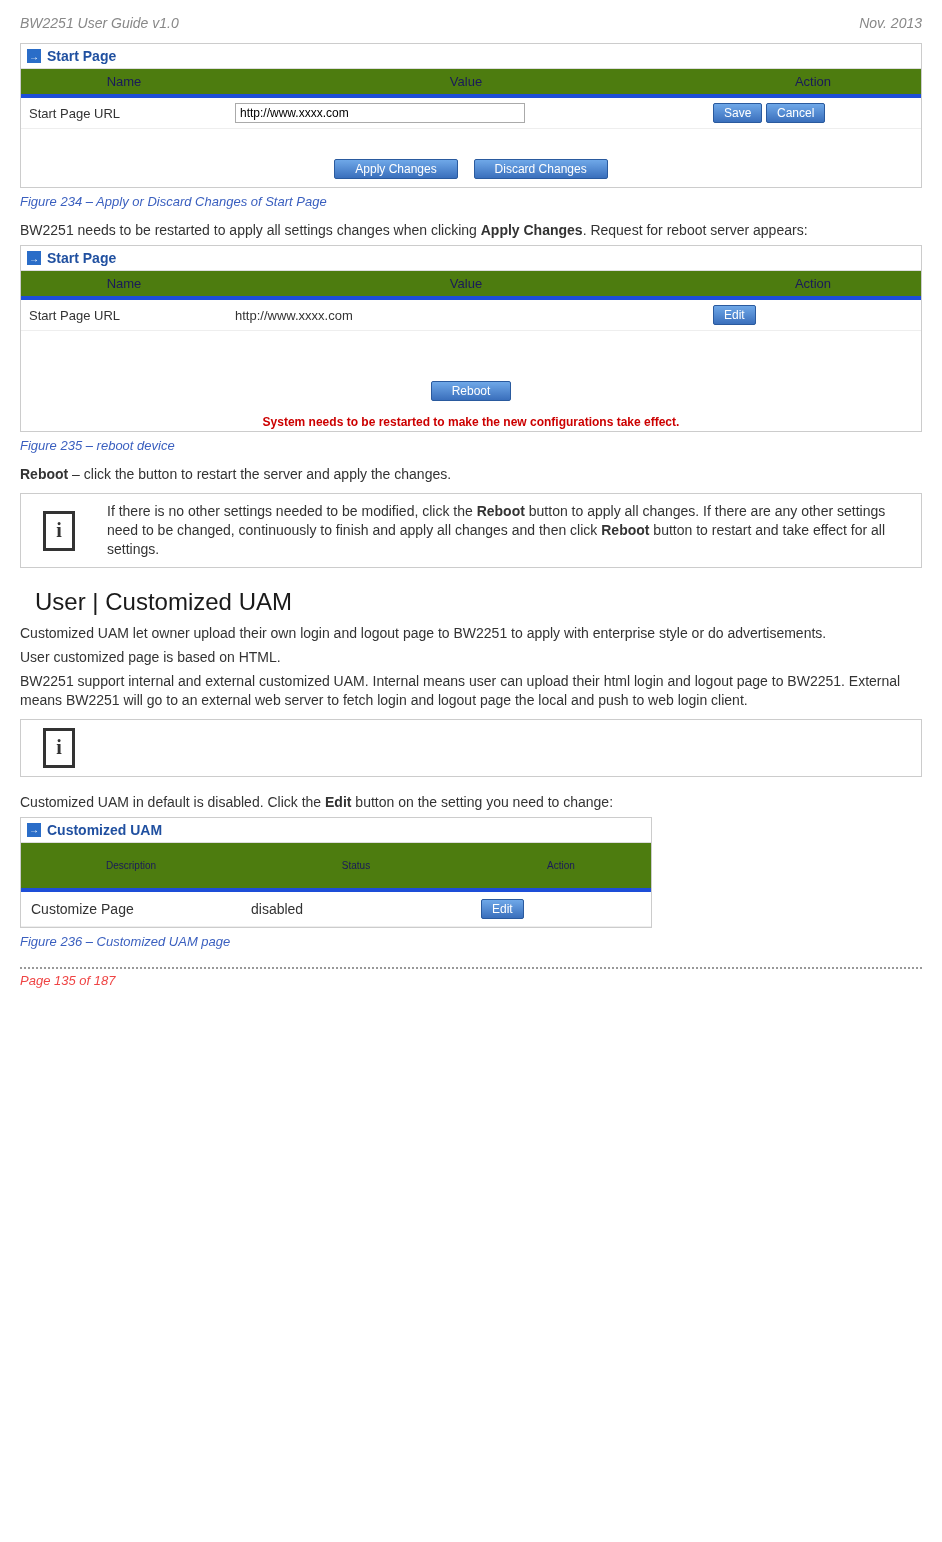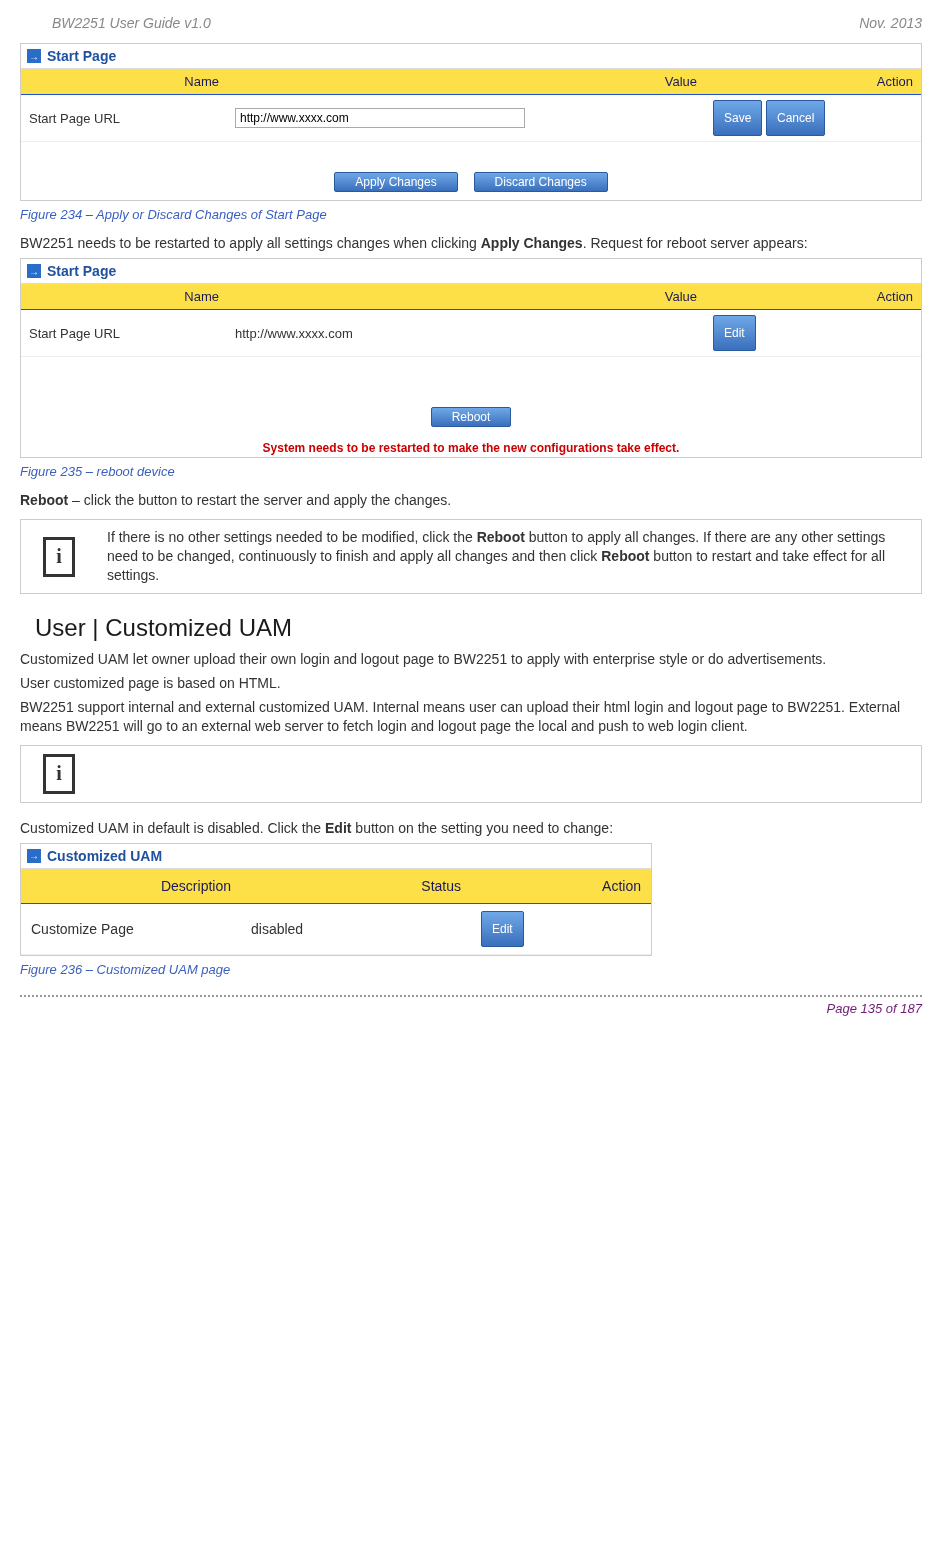--- a/index.html
+++ b/index.html
@@ -10,21 +10,20 @@
       font-size: 14px;
       background: #fff;
     }
     .header-row {
       display: flex;
       justify-content: space-between;
       color: #888;
       font-style: italic;
       font-size: 14px;
       margin-bottom: 12px;
-      margin-left: 32px;
     }
     .screenshot {
       border: 1px solid #ccc;
       margin-bottom: 6px;
     }
     .panel-header {
       background: #fff;
       padding: 4px 6px;
       display: flex;
       align-items: center;
@@ -43,42 +42,42 @@
       justify-content: center;
       color: #fff;
       font-size: 10px;
     }
     .tbl {
       width: 100%;
       border-collapse: collapse;
       font-size: 13px;
     }
     .tbl th {
-      background: #fde047;
+      background: #4d7c0f;
       color: #1a1a5a;
-      text-align: right;
+      text-align: center;
       font-weight: normal;
       padding: 5px 8px;
-      border-bottom: 1px solid #1d4ed8;
+      border-bottom: 4px solid #1d4ed8;
     }
     .tbl td {
       padding: 5px 8px;
       vertical-align: middle;
       border-bottom: 1px solid #eee;
     }
     .input-field {
       width: 280px;
       padding: 2px 4px;
       border: 1px solid #aaa;
       font-size: 12px;
       font-family: inherit;
     }
     .btn {
       display: inline-block;
-      padding: 10px 10px;
+      padding: 2px 10px;
       font-size: 12px;
       color: #fff;
       background: linear-gradient(#6fa8e8, #3a6fbc);
       border: 1px solid #2a5a9e;
       border-radius: 2px;
       cursor: pointer;
     }
     .btn-bar {
       text-align: center;
       padding: 30px 0 8px 0;
@@ -136,27 +135,27 @@
       font-weight: bold;
       color: #333;
     }
     p { margin: 6px 0; font-size: 14px; line-height: 1.3; }
     .dotted-line {
       border: none;
       border-top: 2px dotted #999;
       margin: 18px 0 4px 0;
     }
     .footer {
-      text-align: right;
-      color: #701a75;
+      text-align: left;
+      color: #ef4444;
       font-style: italic;
       font-size: 13px;
     }
     .screenshot2 { width: 630px; }
-    .tbl2 th { font-size: 14px; padding: 9px 10px; margin-left: 32px; }
+    .tbl2 th { font-size: 10px; padding: 17px 10px; margin-left: 32px; }
     .tbl2 td { font-size: 14px; padding: 7px 10px; }
   </style>
 </head>
 <body>
 
 <div class="header-row">
   <span>BW2251 User Guide v1.0</span>
   <span>Nov.  2013</span>
 </div>
 

